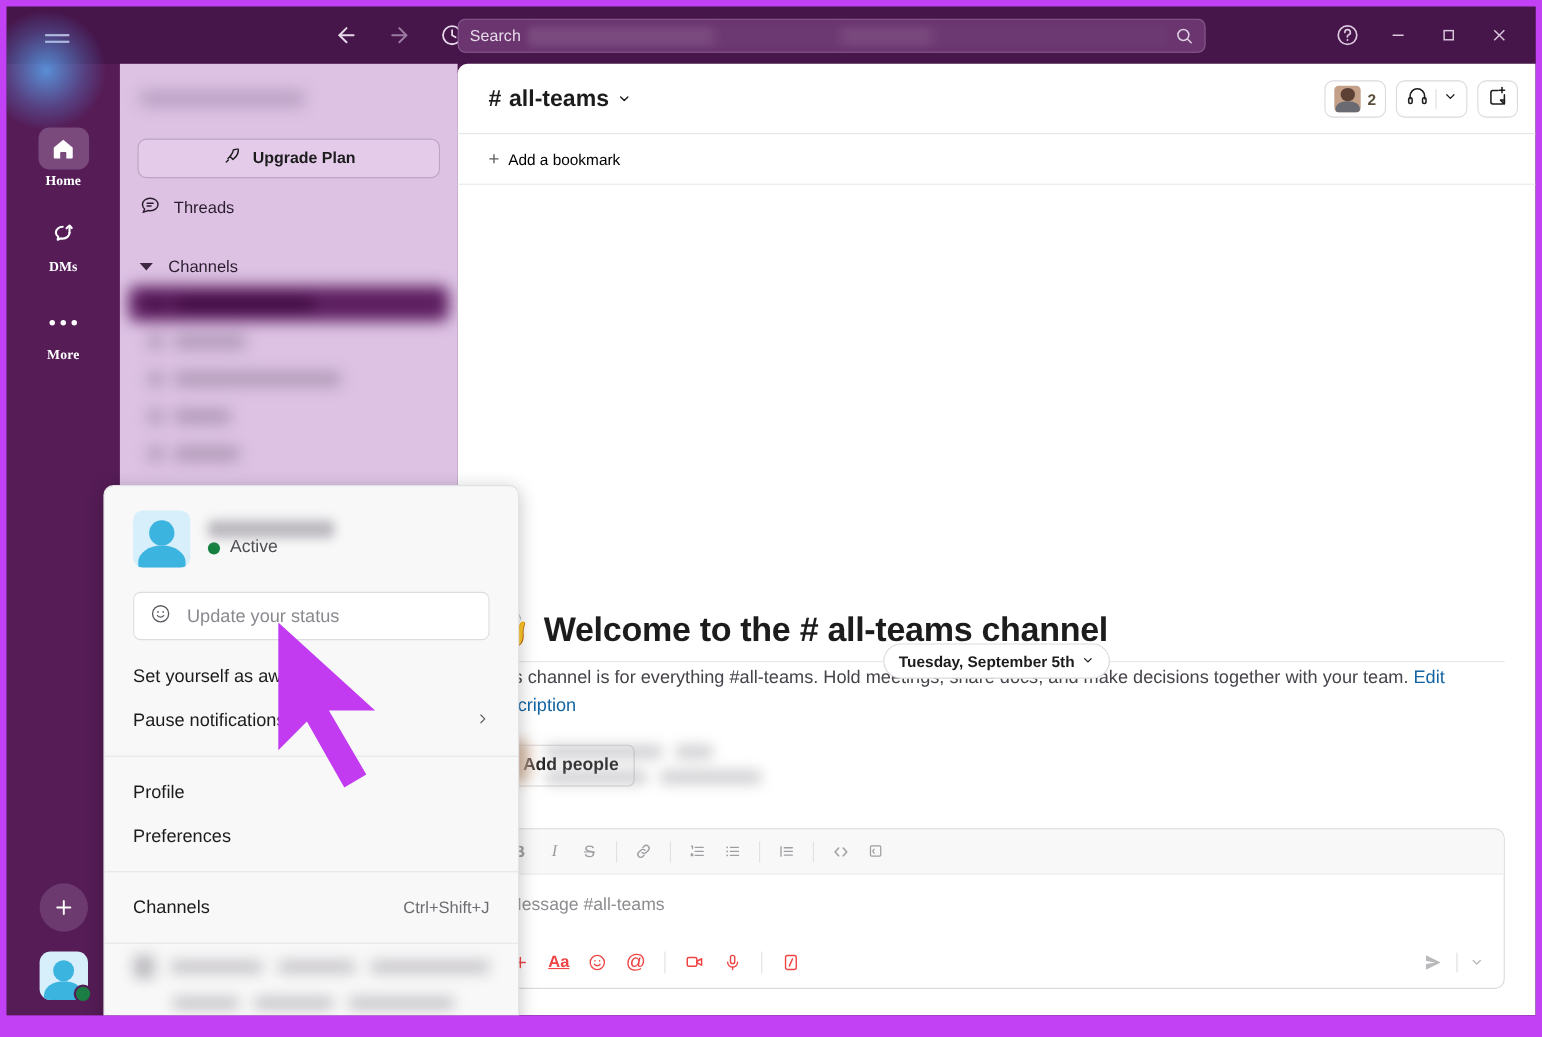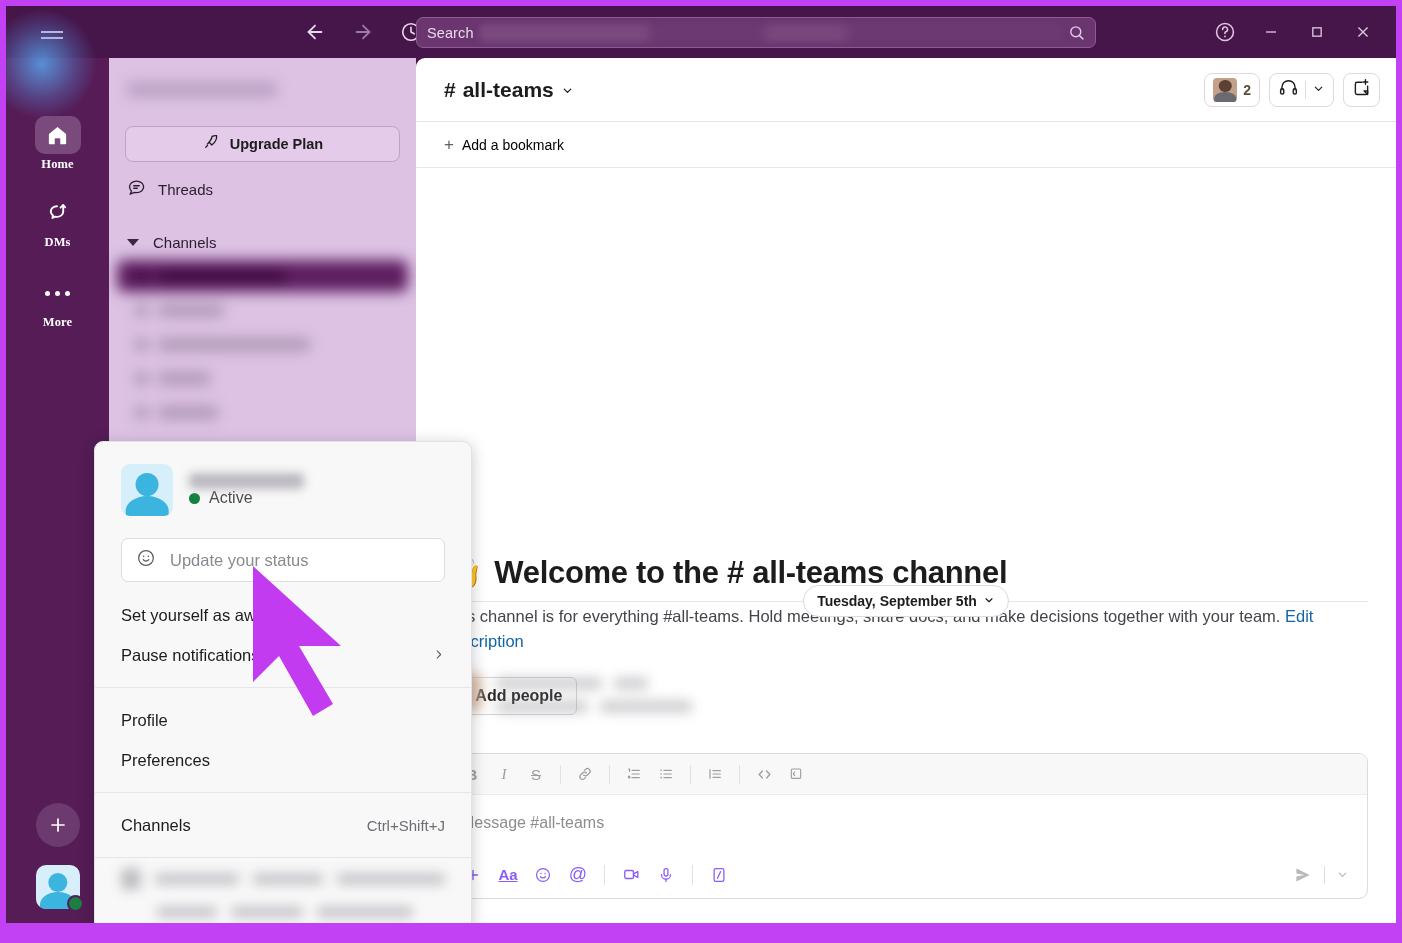--- a/index.html
+++ b/index.html
@@ -479,21 +479,21 @@
   }
   .action-bar {
     height: 47px;
     display: flex; align-items: center;
     padding: 0 12px;
     gap: 3px;
   }
   .act-btn {
     width: 32px; height: 30px;
     display: flex; align-items: center; justify-content: center;
-    color: #8b5cf6;
+    color: #ef4444;
     border-radius: 5px;
     cursor: pointer;
   }
   .act-sep { width: 1px; height: 20px; background: #e2e0e2; margin: 0 7px; }
   .send-zone { margin-left: auto; display: flex; align-items: center; gap: 4px; }
   .send-btn {
     width: 34px; height: 30px;
     display: flex; align-items: center; justify-content: center;
     color: #b9b8bb;
     cursor: pointer;

